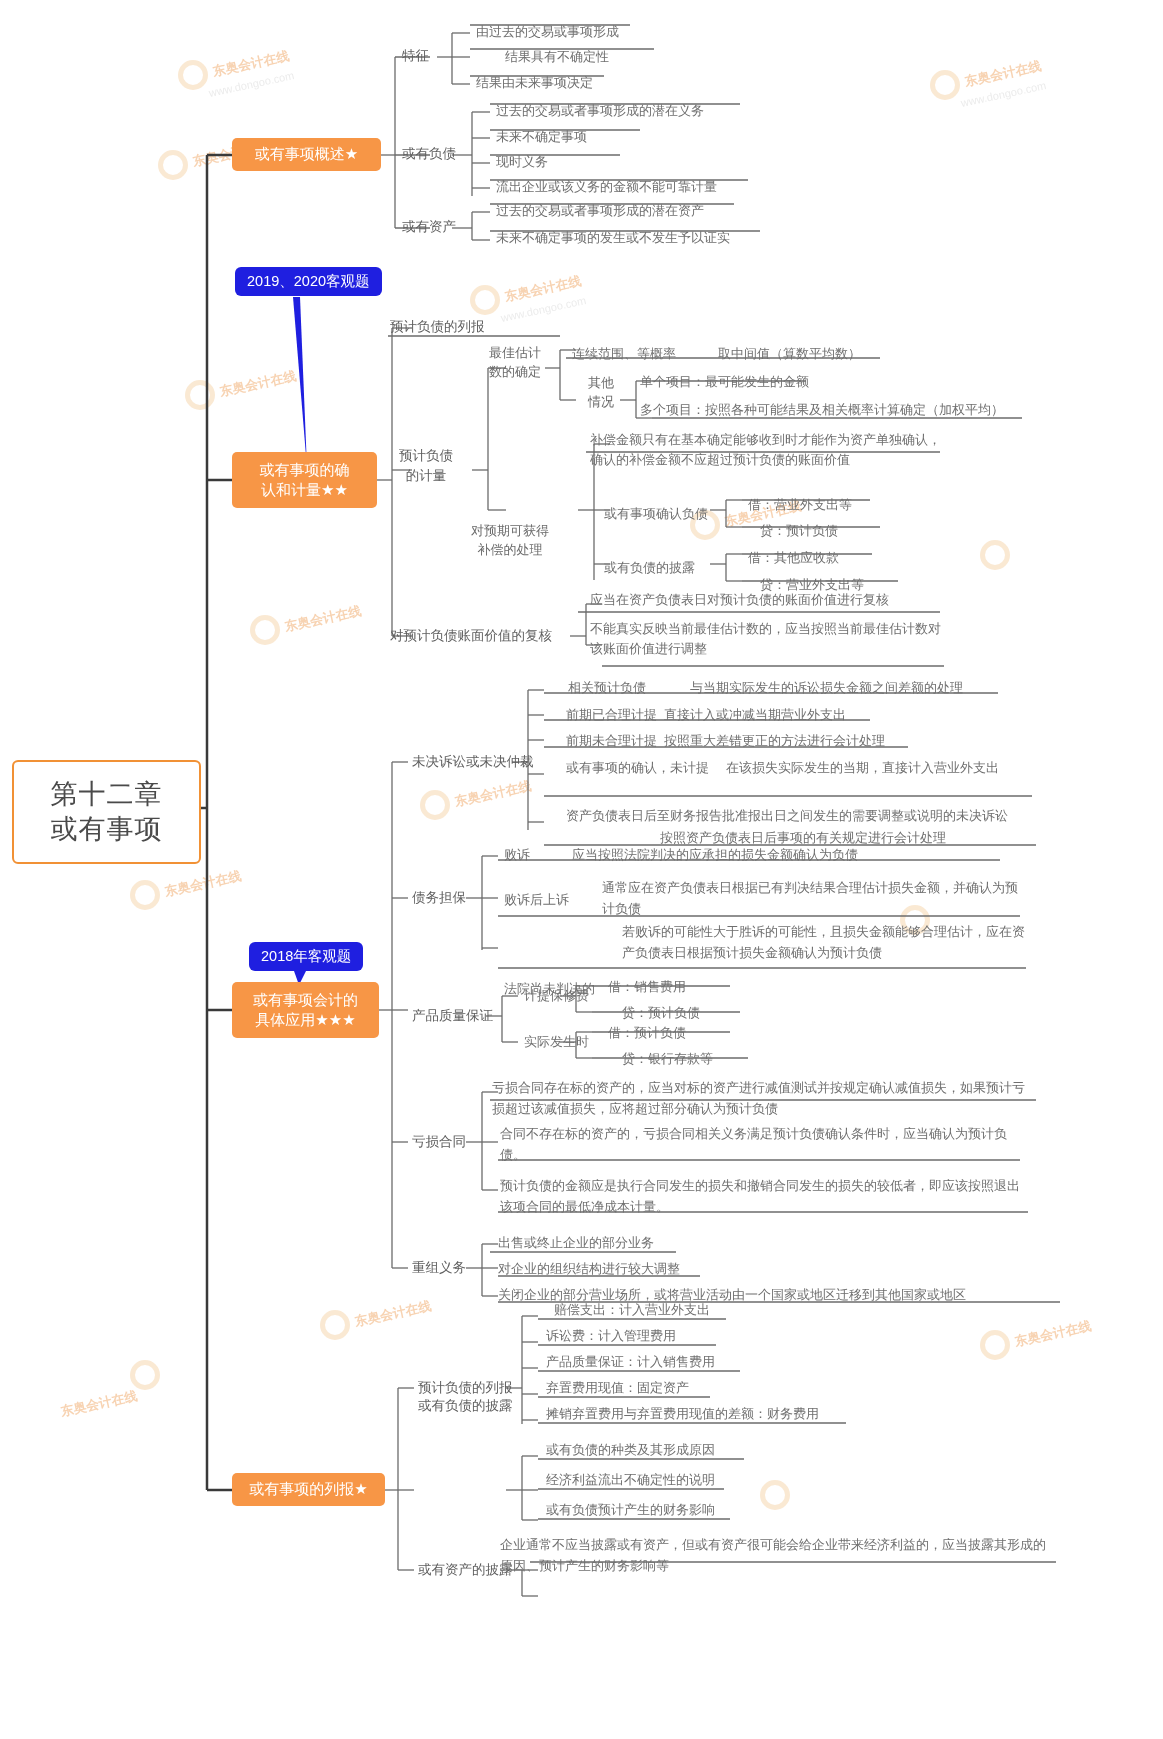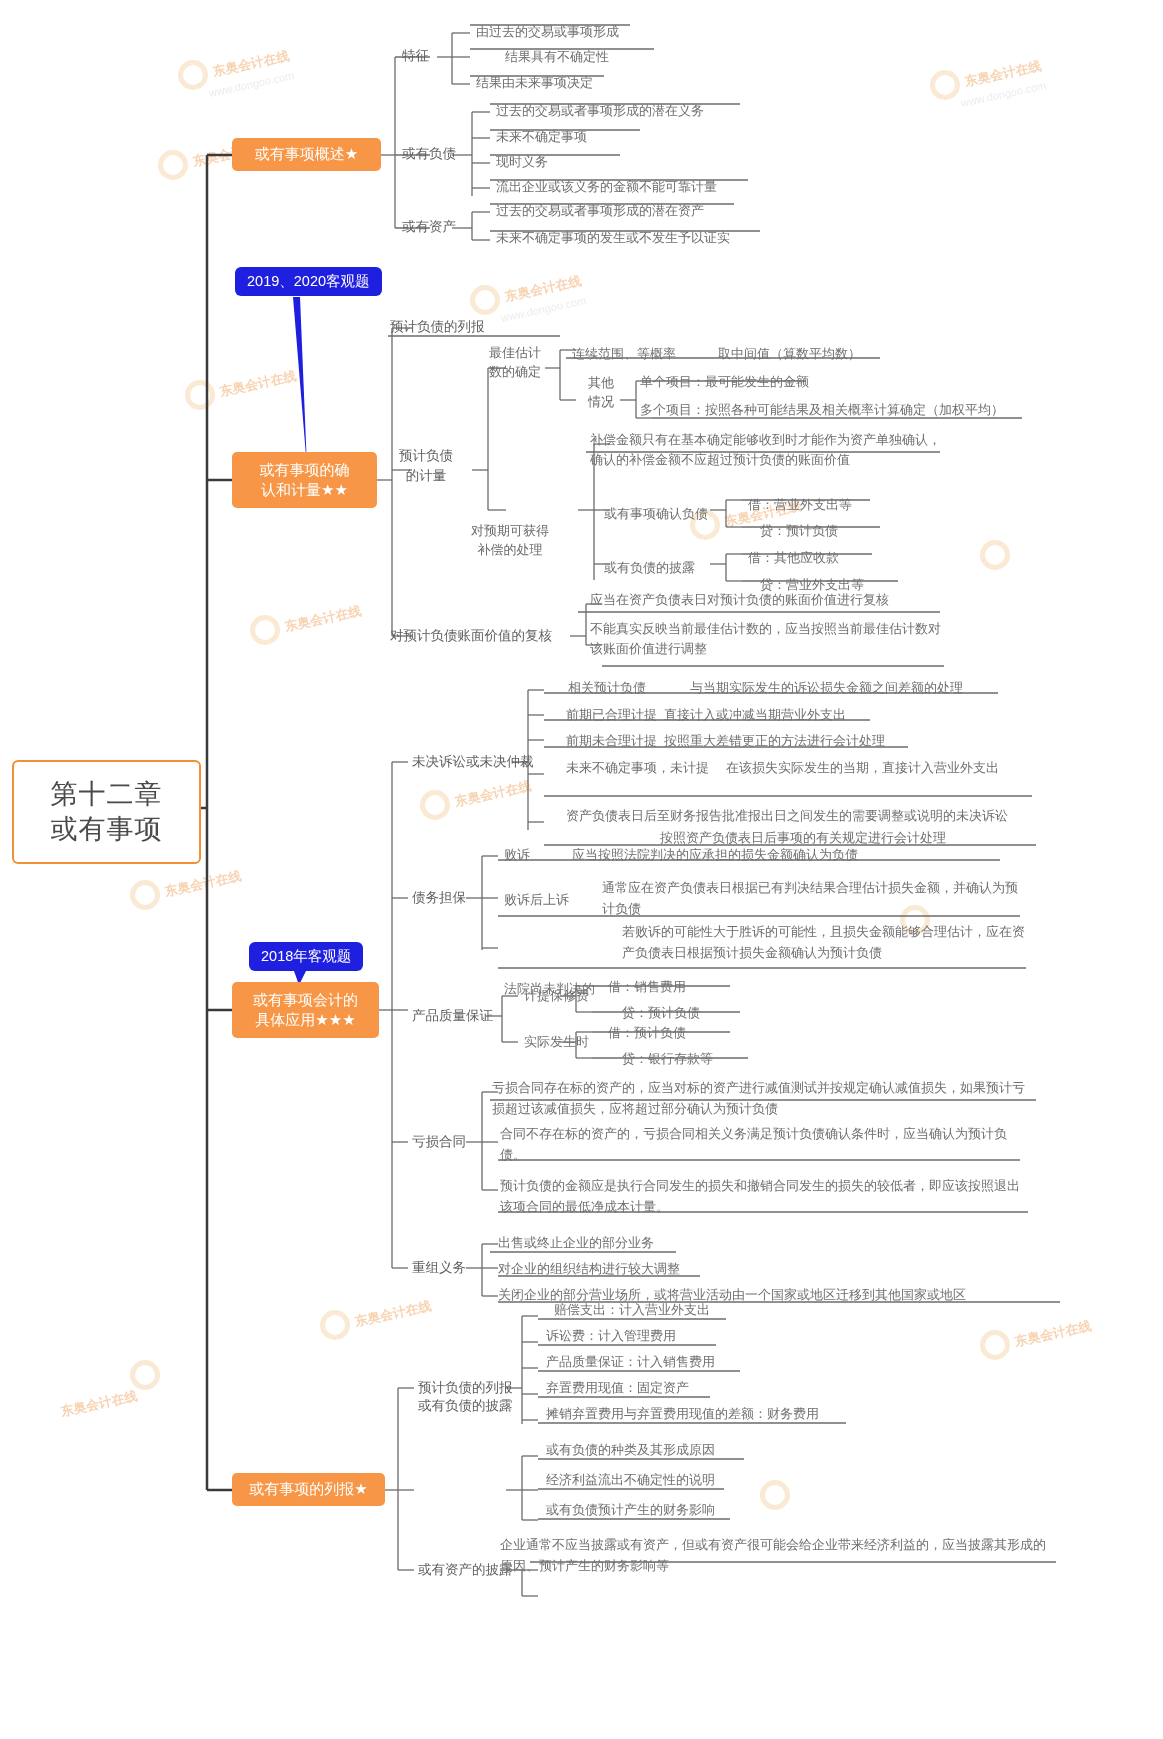--- a/index.html
+++ b/index.html
@@ -372,21 +372,21 @@
 
 <div class="node leaf" style="left:568px;top:678px;">相关预计负债</div>
 <div class="node leaf" style="left:690px;top:678px;">与当期实际发生的诉讼损失金额之间差额的处理</div>
 
 <div class="node leaf" style="left:566px;top:705px;">前期已合理计提</div>
 <div class="node leaf" style="left:664px;top:705px;">直接计入或冲减当期营业外支出</div>
 
 <div class="node leaf" style="left:566px;top:731px;">前期未合理计提</div>
 <div class="node leaf" style="left:664px;top:731px;">按照重大差错更正的方法进行会计处理</div>
 
-<div class="node leaf" style="left:566px;top:758px;">未来不确定事项，未计提</div>
+<div class="node leaf" style="left:566px;top:758px;">或有事项的确认，未计提</div>
 <div class="node leaf wrap" style="left:726px;top:758px;width:312px;line-height:1.6;">在该损失实际发生的当期，直接计入营业外支出</div>
 
 <div class="node leaf wrap" style="left:566px;top:806px;width:470px;line-height:1.6;">资产负债表日后至财务报告批准报出日之间发生的需要调整或说明的未决诉讼</div>
 <div class="node leaf" style="left:660px;top:828px;">按照资产负债表日后事项的有关规定进行会计处理</div>
 
 <div class="node lv2" style="left:412px;top:888px;">债务担保</div>
 
 <div class="node leaf" style="left:504px;top:845px;">败诉</div>
 <div class="node leaf" style="left:572px;top:845px;">应当按照法院判决的应承担的损失金额确认为负债</div>
 

